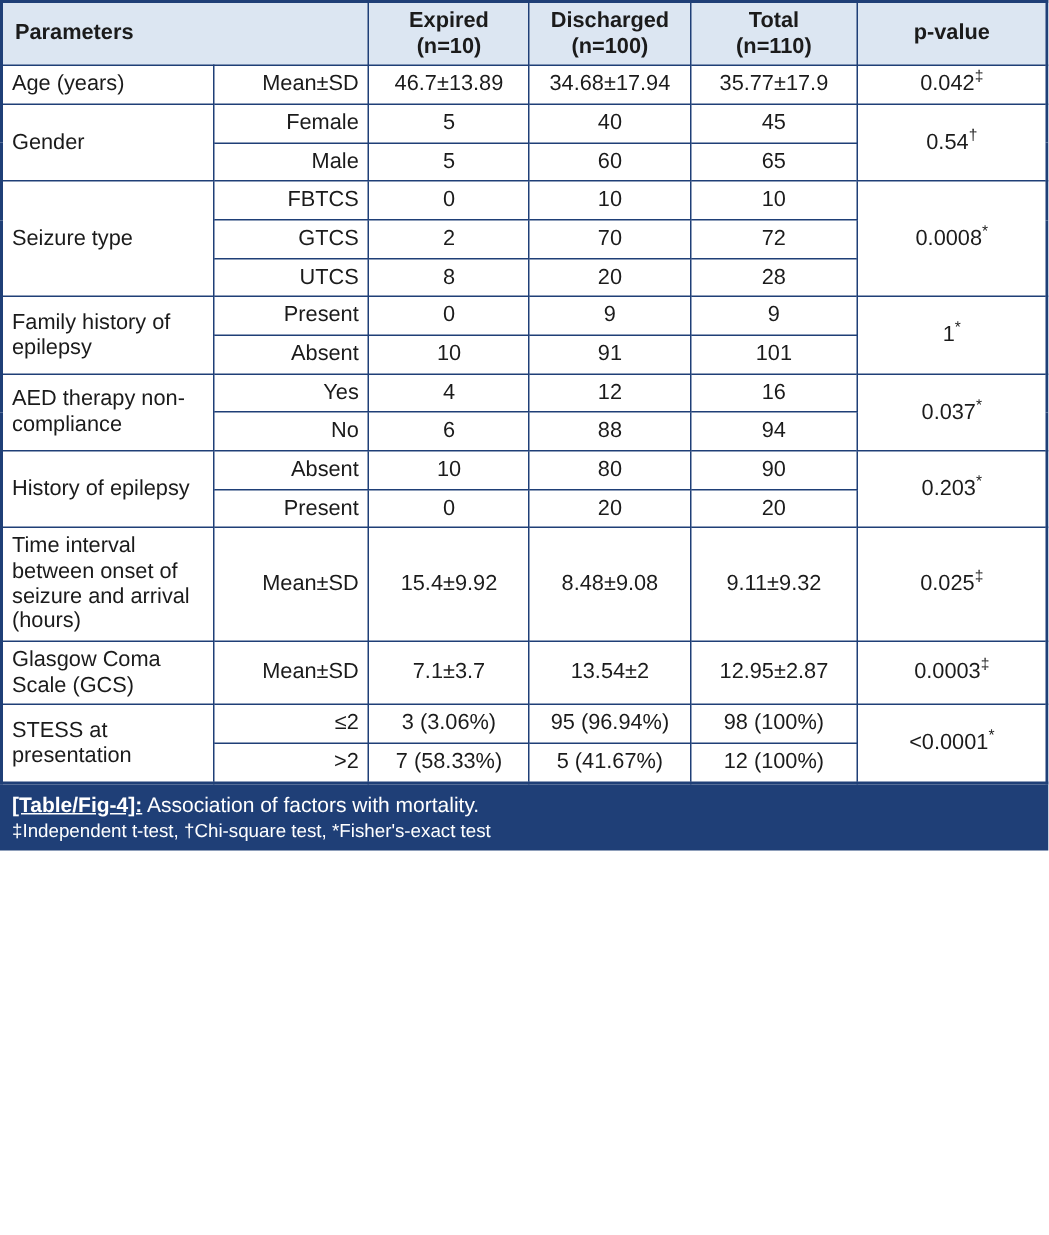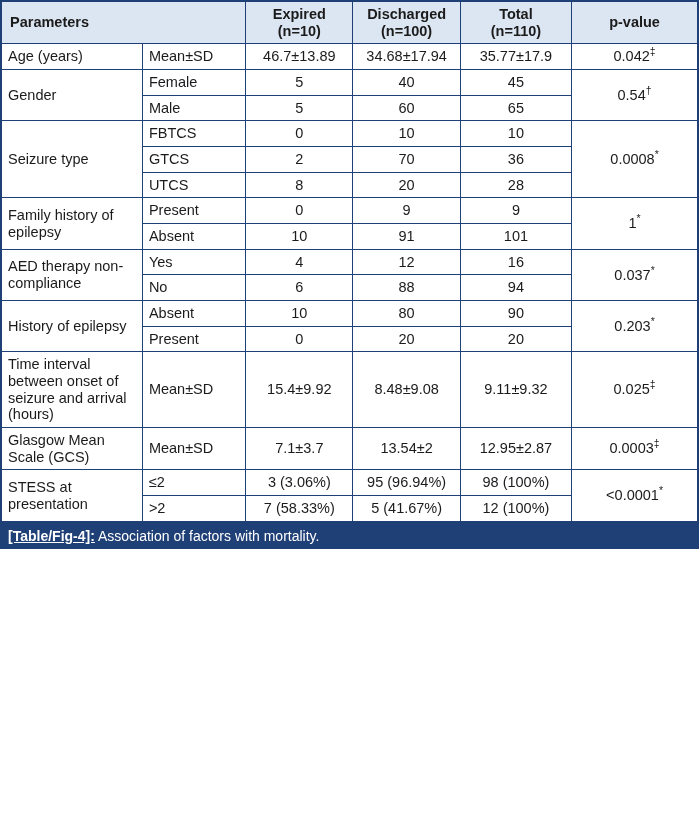--- a/index.html
+++ b/index.html
@@ -53,21 +53,21 @@
   thead th.left {
     text-align: left;
     padding-left: 8px;
   }
   td.param {
     text-align: left;
     padding-left: 8px;
     margin-left: 24px;
   }
   td.sub {
-    text-align: left;
+    text-align: right;
     padding-left: 8px;
   }
   td.num {
     text-align: center;
   }
   td.pval {
     text-align: center;
     margin-top: 28px;
   }
   sup {
@@ -158,21 +158,21 @@
           <td class="sub">FBTCS</td>
           <td class="num">0</td>
           <td class="num">10</td>
           <td class="num">10</td>
           <td class="pval" rowspan="3">0.0008<sup>*</sup></td>
         </tr>
         <tr>
           <td class="sub">GTCS</td>
           <td class="num">2</td>
           <td class="num">70</td>
-          <td class="num">36</td>
+          <td class="num">72</td>
         </tr>
         <tr>
           <td class="sub">UTCS</td>
           <td class="num">8</td>
           <td class="num">20</td>
           <td class="num">28</td>
         </tr>
         <tr>
           <td class="param" rowspan="2">Family history of epilepsy</td>
           <td class="sub">Present</td>
@@ -217,21 +217,21 @@
         </tr>
         <tr>
           <td class="param" rowspan="1">Time interval between onset of seizure and arrival (hours)</td>
           <td class="sub">Mean±SD</td>
           <td class="num">15.4±9.92</td>
           <td class="num">8.48±9.08</td>
           <td class="num">9.11±9.32</td>
           <td class="pval" rowspan="1">0.025<sup>‡</sup></td>
         </tr>
         <tr>
-          <td class="param" rowspan="1">Glasgow Mean Scale (GCS)</td>
+          <td class="param" rowspan="1">Glasgow Coma Scale (GCS)</td>
           <td class="sub">Mean±SD</td>
           <td class="num">7.1±3.7</td>
           <td class="num">13.54±2</td>
           <td class="num">12.95±2.87</td>
           <td class="pval" rowspan="1">0.0003<sup>‡</sup></td>
         </tr>
         <tr>
           <td class="param" rowspan="2">STESS at presentation</td>
           <td class="sub">≤2</td>
           <td class="num">3 (3.06%)</td>
@@ -243,15 +243,16 @@
           <td class="sub">&gt;2</td>
           <td class="num">7 (58.33%)</td>
           <td class="num">5 (41.67%)</td>
           <td class="num">12 (100%)</td>
         </tr>
       </tbody>
   </table>
 
   <div class="caption-bar">
     <span class="cap-label">[Table/Fig-4]:</span><span class="cap-text"> Association of factors with mortality.</span>
+    <span class="footnote">‡Independent t-test, †Chi-square test, *Fisher's-exact test</span>
   </div>
 
 </div>
 
 </body></html>

